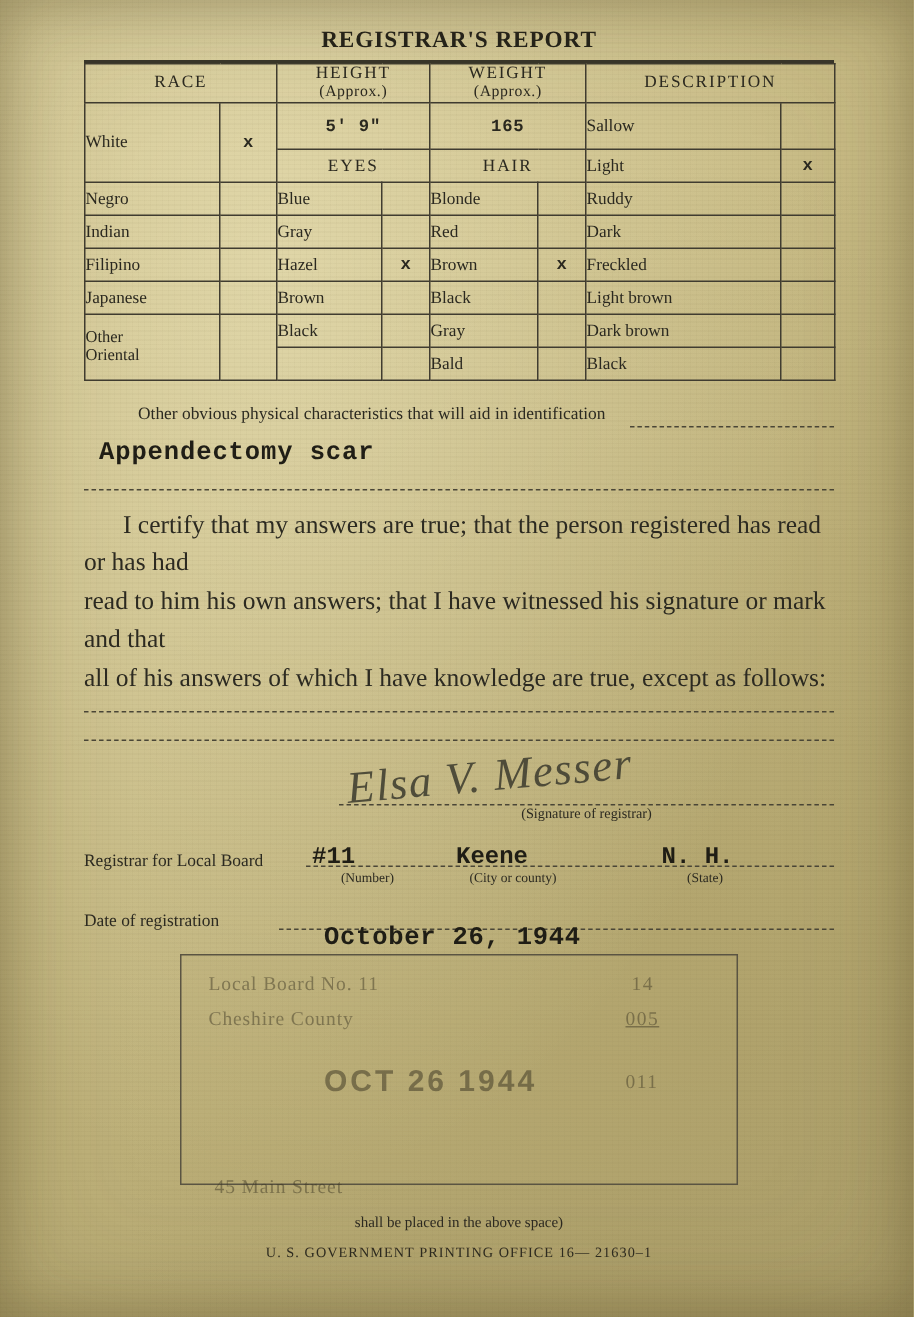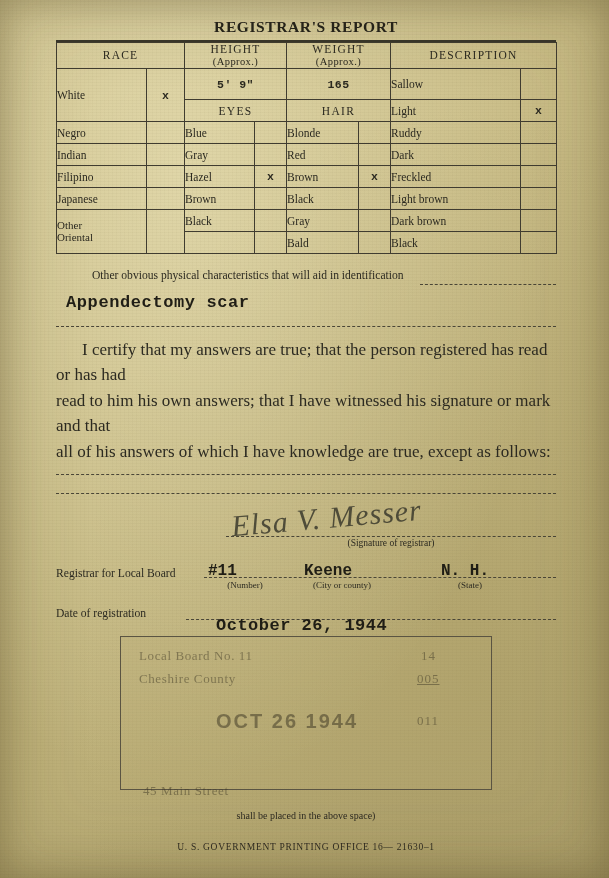--- a/index.html
+++ b/index.html
@@ -246,21 +246,21 @@
   .stamp-note {
     text-align: center;
     font-size: 10px;
     line-height: 1.35;
     margin-top: 5px;
   }
   .footer {
     text-align: center;
     font-size: 9.5px;
     letter-spacing: 0.7px;
-    margin-top: 19px;
+    margin-top: 8px;
     color: #2e2b21;
   }
 </style>
 </head>
 <body>
 
 <div class="page">
   <div class="grain"></div>
 
   <div class="sheet">

